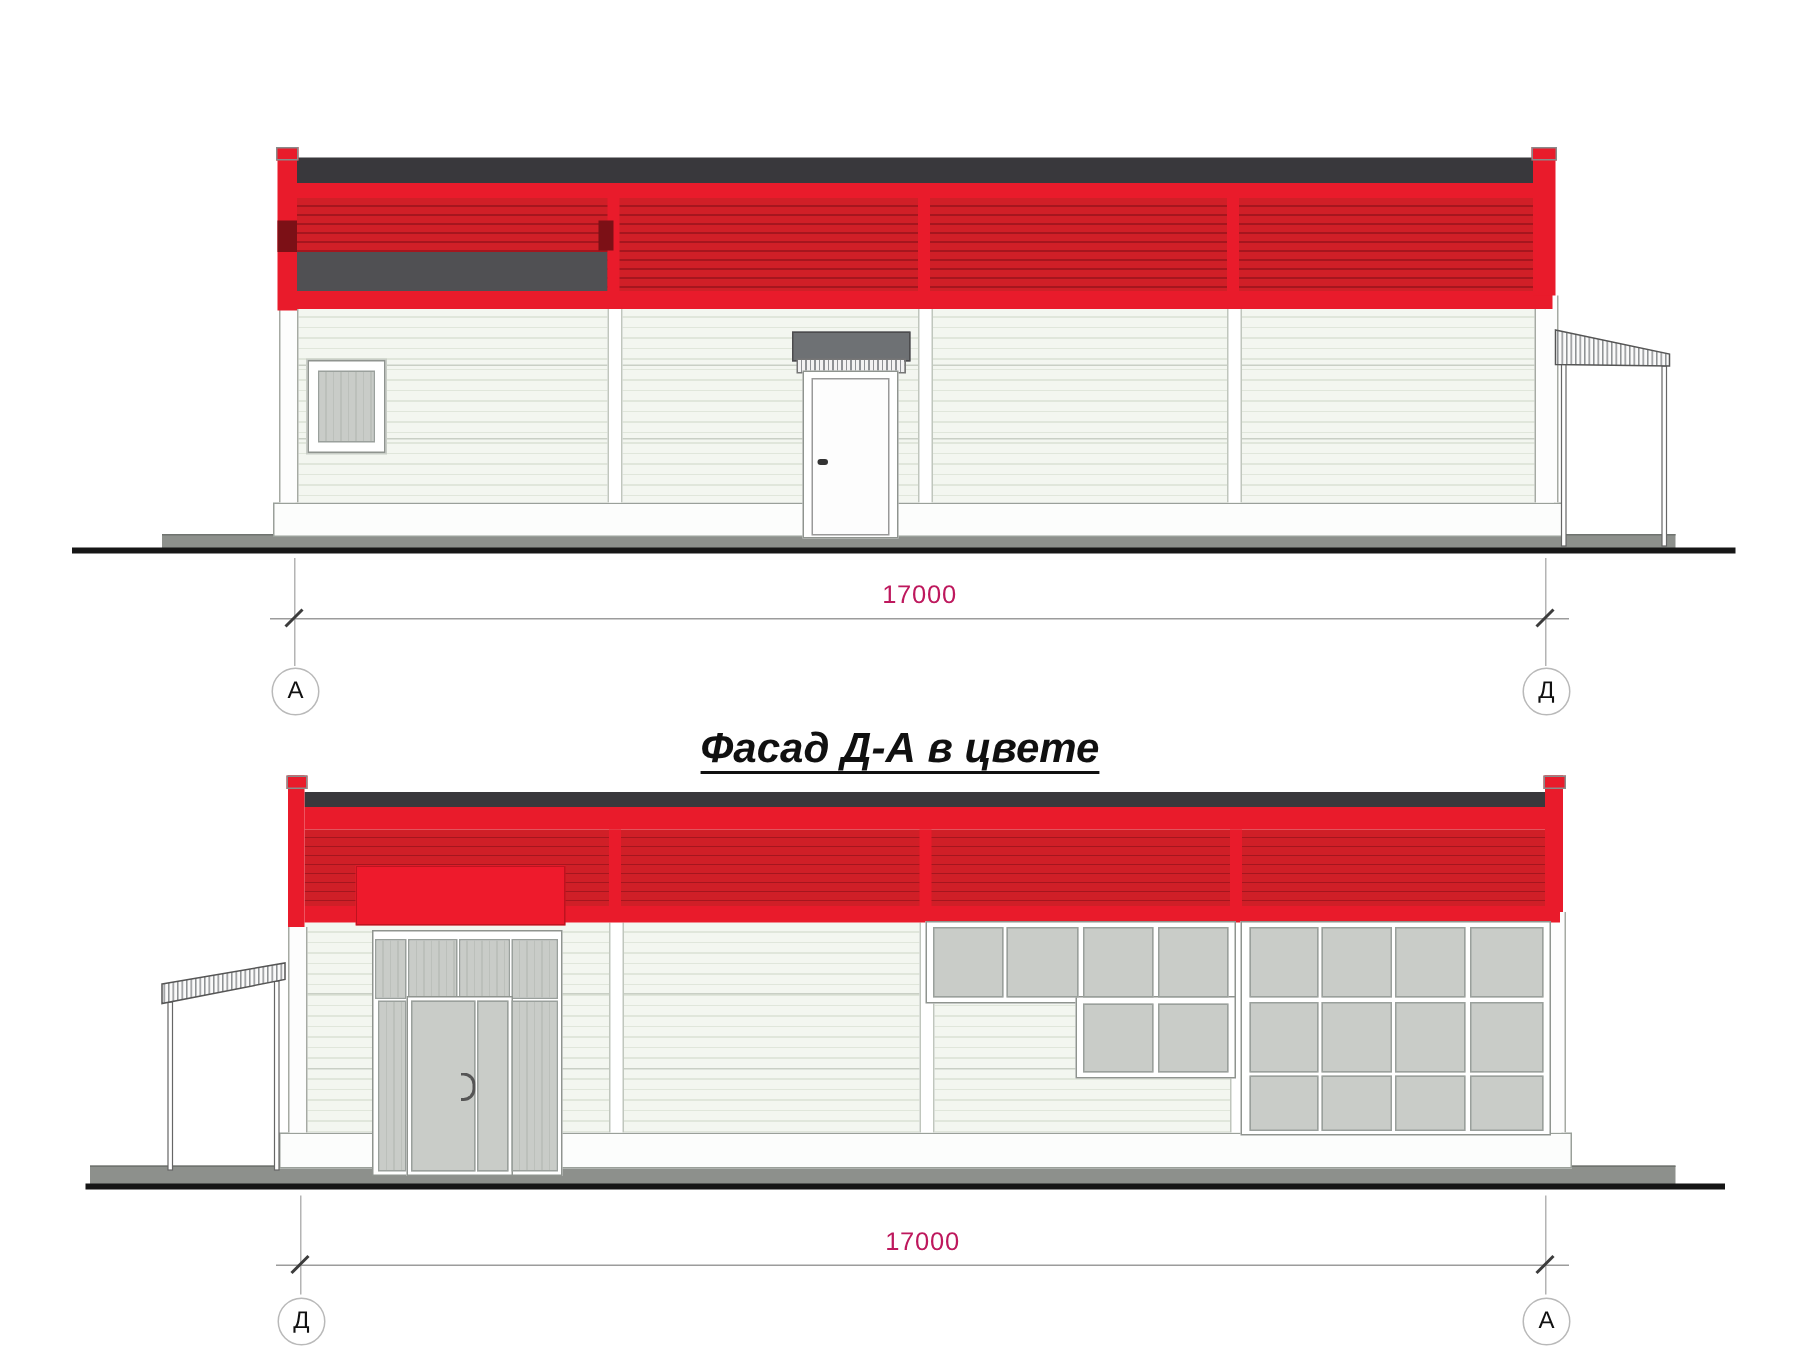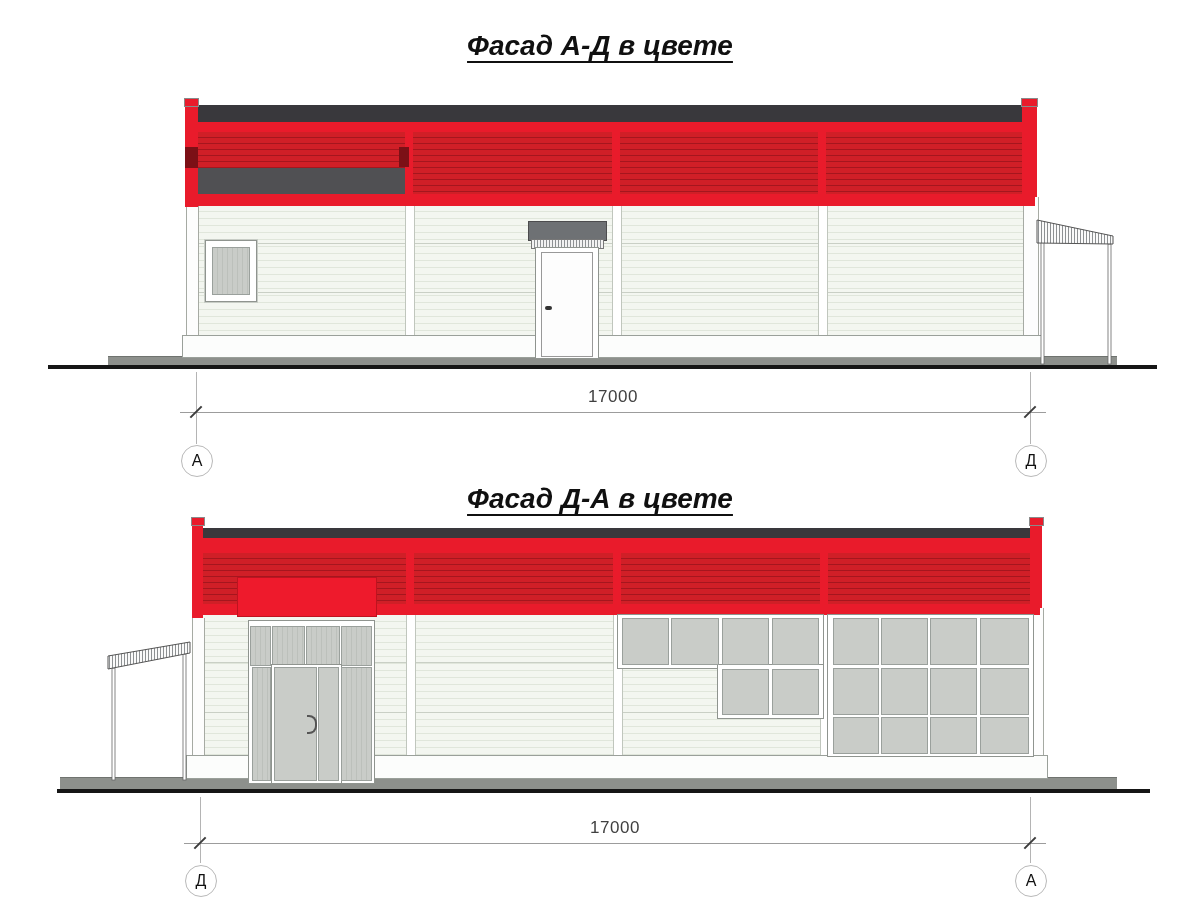--- a/index.html
+++ b/index.html
@@ -25,32 +25,31 @@
   .glass-striped{background:repeating-linear-gradient(90deg,var(--glass,#c9ccc8) 0px,var(--glass,#c9ccc8) 4px,var(--glass-line,#bcc0bb) 4px,var(--glass-line,#bcc0bb) 5px);border:1px solid #9aa09c;}
   .plinth{background:#fcfdfc;border:1px solid #9aa09a;}
   .pavement{background:var(--pavement,#8d908c);border-top:1px solid #6f736f;}
   .groundline{background:var(--ink,#161616);}
   .canopy-dark{background:#6e7174;border:1px solid #4c4c4e;}
   .fringe{background:repeating-linear-gradient(90deg,#f2f2f2 0px,#f2f2f2 2px,#8e9194 2px,#8e9194 3px);border:1px solid #777;}
   .sign{background:var(--red-sign,#ee1a2c);box-shadow:inset 0 0 0 1px rgba(130,10,16,.45);}
   .extline{background:#b4b4b4;width:1px;}
   .dimline{background:#9c9c9c;height:1px;}
   .tick{background:#3c3c3c;height:2px;width:16px;transform:rotate(-45deg);}
-  .dimlabel{font-size:17px;color:#404040;text-align:center;letter-spacing:.5px;}
+  .dimlabel{font-size:17px;color:#be185d;text-align:center;letter-spacing:.5px;}
   .axis{width:30px;height:30px;border-radius:50%;border:1px solid #b9b9b9;background:#fff;
         display:flex;align-items:center;justify-content:center;font-size:16px;color:#111;}
   .handle-arc{width:8px;height:15px;border:2px solid #555;border-left:none;border-radius:0 8px 8px 0;background:transparent;}
   .handle-dot{background:#333;border-radius:2px;}
 </style>
 </head>
 <body>
 
 <div class="sheet">
 
-  <div class="abs title" style="top:30px;">Фасад А-Д в цвете</div>
 
   <div class="abs">
 
     <div class="abs pavement" style="left:108px;top:356px;width:1009px;height:10px;"></div>
     <div class="abs groundline" style="left:48px;top:365px;width:1109px;height:4px;"></div>
     <div class="abs plinth" style="left:182px;top:335px;width:858px;height:21px;"></div>
 
     <div class="abs siding-white" style="left:197px;top:205px;width:838px;height:130px;"></div>
     <div class="abs hjoint" style="left:197px;top:243px;width:838px;"></div>
     <div class="abs hjoint" style="left:197px;top:292px;width:838px;"></div>

